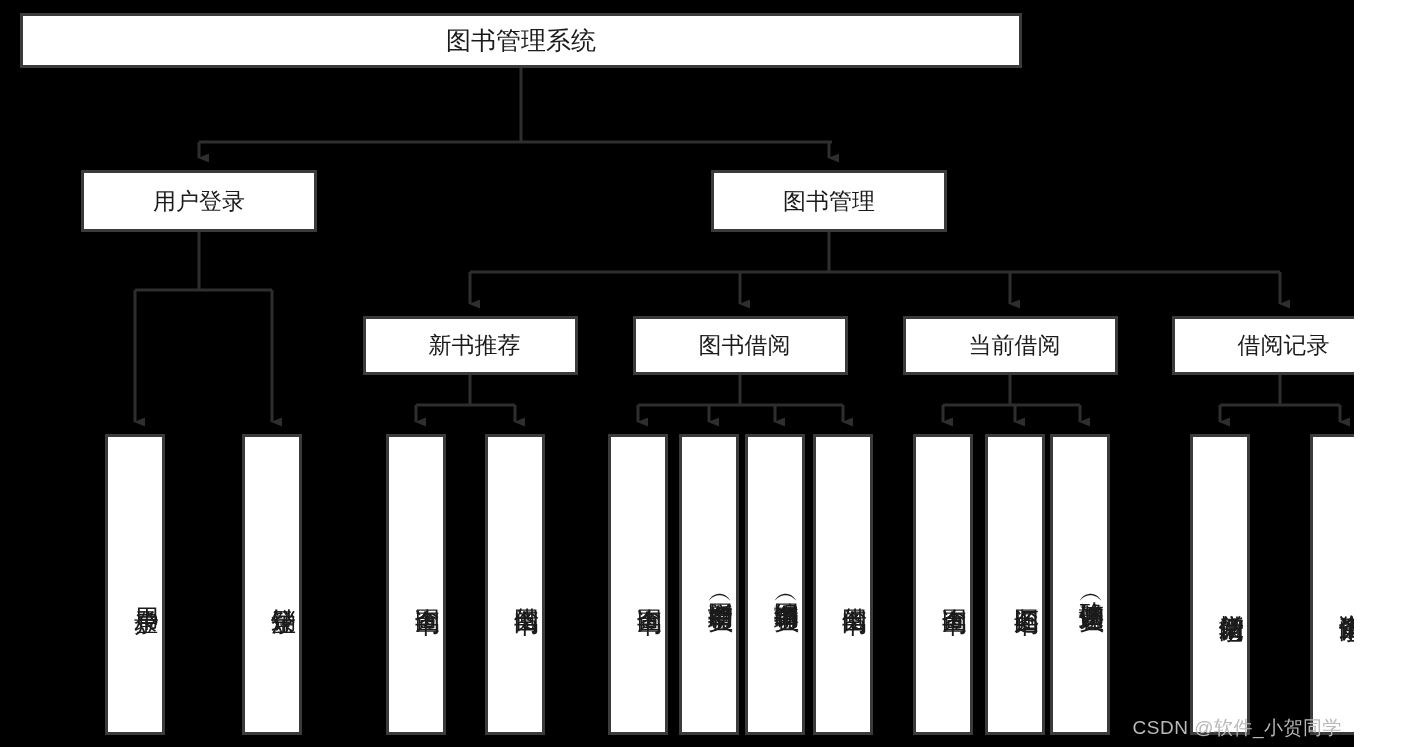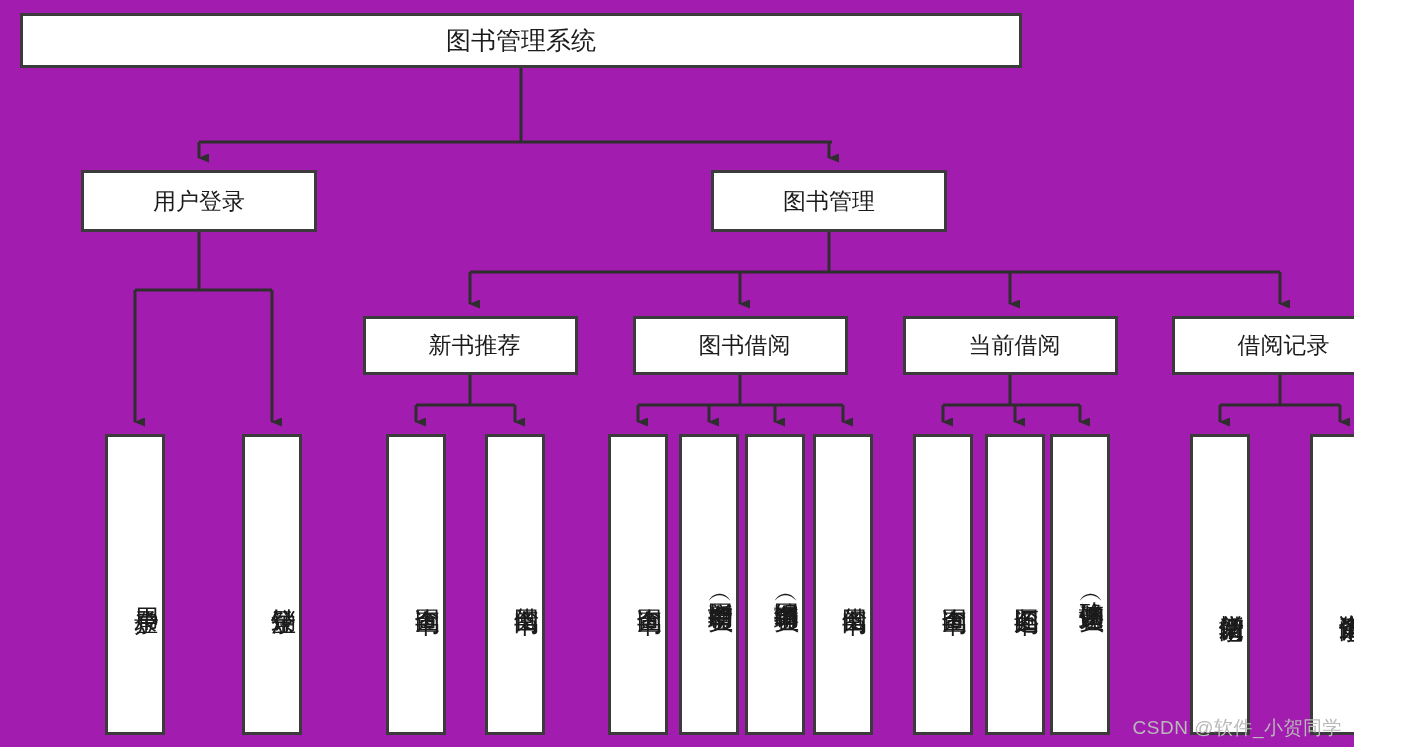--- a/index.html
+++ b/index.html
@@ -7,21 +7,21 @@
     padding: 0;
     background: #ffffff;
   }
   body {
     font-family: "Liberation Sans", "DejaVu Sans", sans-serif;
   }
   #canvas {
     position: relative;
     width: 1354px;
     height: 747px;
-    background: #a21caf;
+    background: #000000;
     overflow: hidden;
   }
   .node {
     position: absolute;
     box-sizing: border-box;
     border: 3px solid #3b3b3b;
     background: #ffffff;
     display: flex;
     align-items: center;
     justify-content: center;

